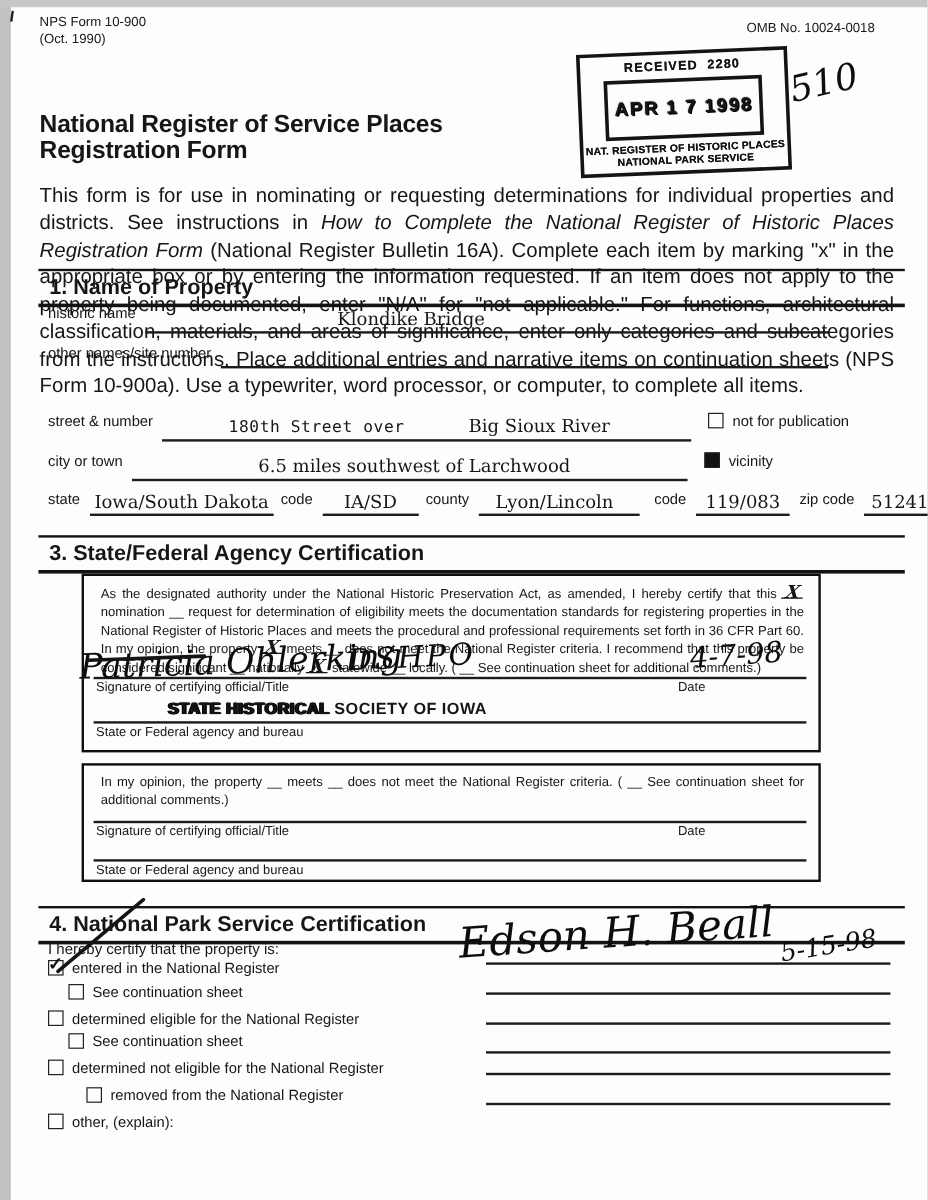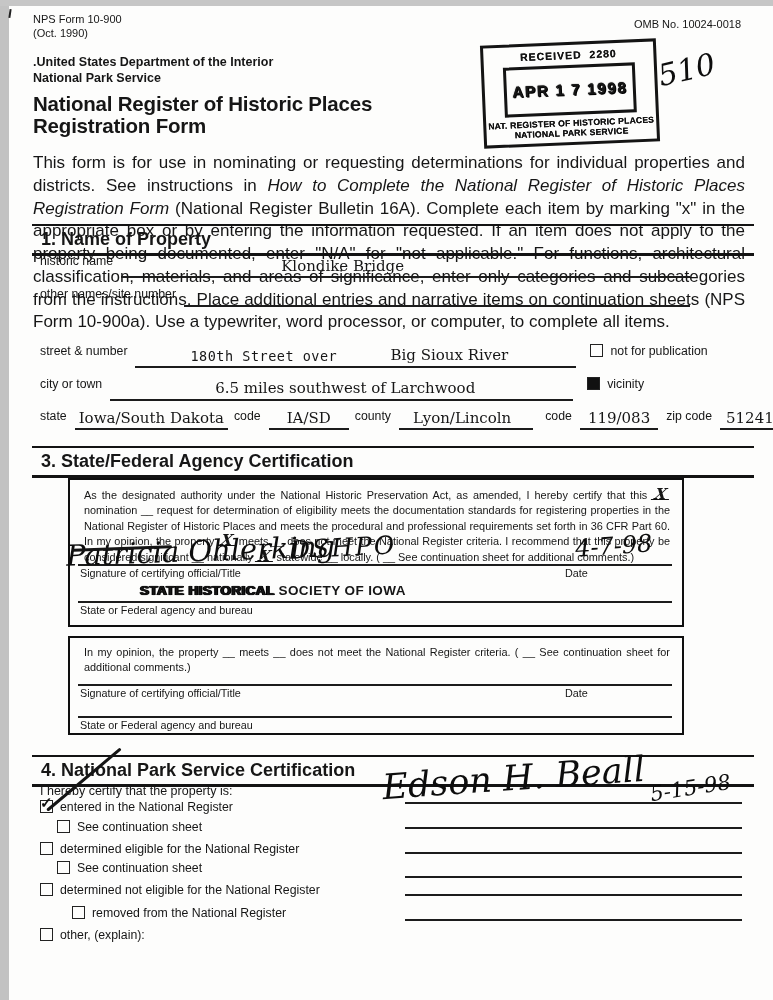--- a/index.html
+++ b/index.html
@@ -45,29 +45,25 @@
 
 <div class="page">
   <div class="edge-left"></div>
   <div class="edge-top"></div>
   <div class="tick"></div>
 
   <div class="abs sm" style="left:33px;top:12px;line-height:1.3;">
     <div>NPS Form 10-900</div>
     <div>(Oct. 1990)</div>
   </div>
-  <div class="abs sm" style="right:32px;top:18px;">OMB No. 10024-0018</div>
-
-  <div class="abs dept" style="left:33px;top:55px;">
-    <div><span>.</span><span>United States Department of the Interior</span></div>
-    <div>National Park Service</div>
-  </div>
+  <div class="abs sm" style="right:44px;top:18px;">OMB No. 10024-0018</div>
+
 
   <div class="abs bigtitle" style="left:33px;top:93px;">
-    <div>National Register of Historic Places</div>
+    <div>National Register of Service Places</div>
     <div>Registration Form</div>
   </div>
 
   <div class="abs stampbox" style="left:482px;top:42px;width:170px;height:97px;">
     <div class="stamp-row1"><span>RECEIVED</span>&nbsp;&nbsp;<span>2280</span></div>
     <div class="stamp-inner">
       <span class="stamp-date">APR 1 7 1998</span>
     </div>
     <div class="stamp-small">
       <div>NAT. REGISTER OF HISTORIC PLACES</div>

